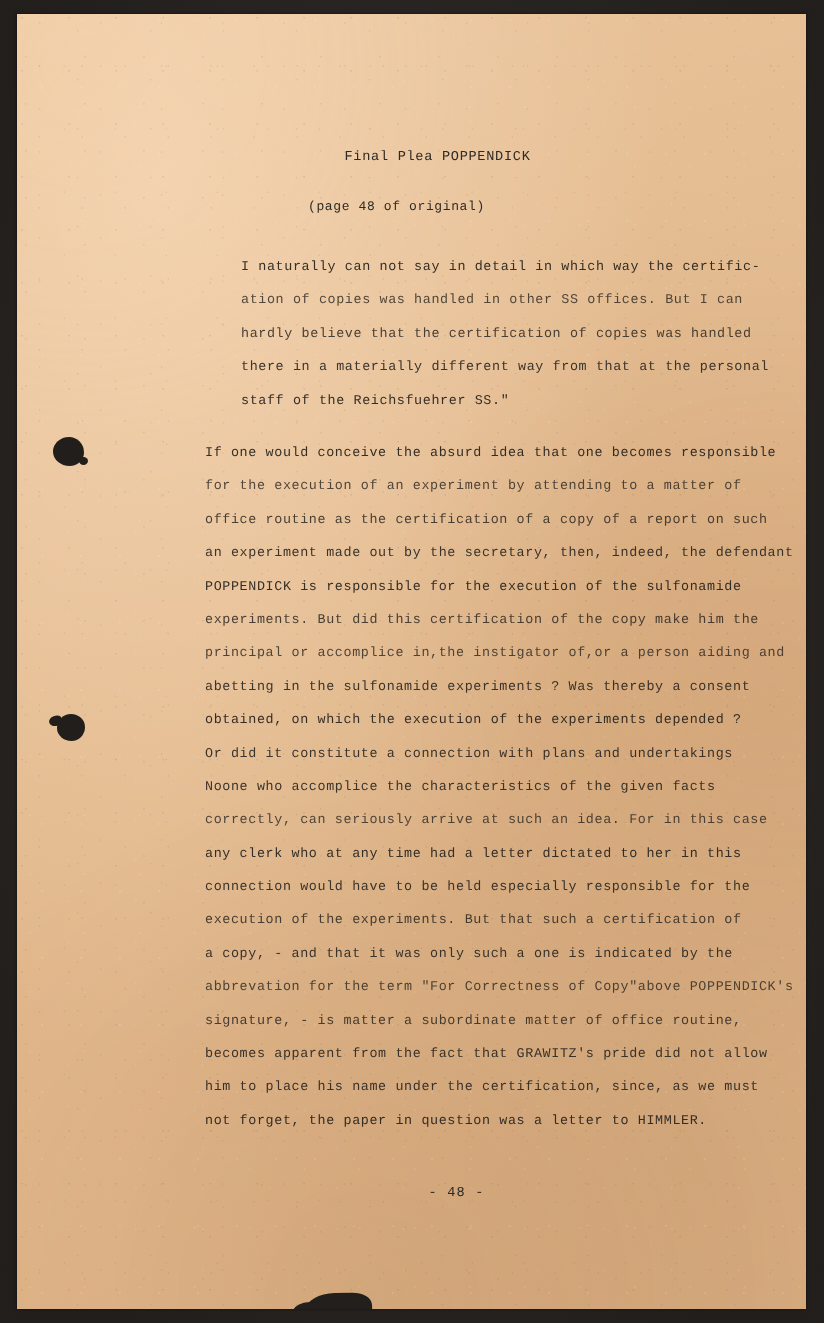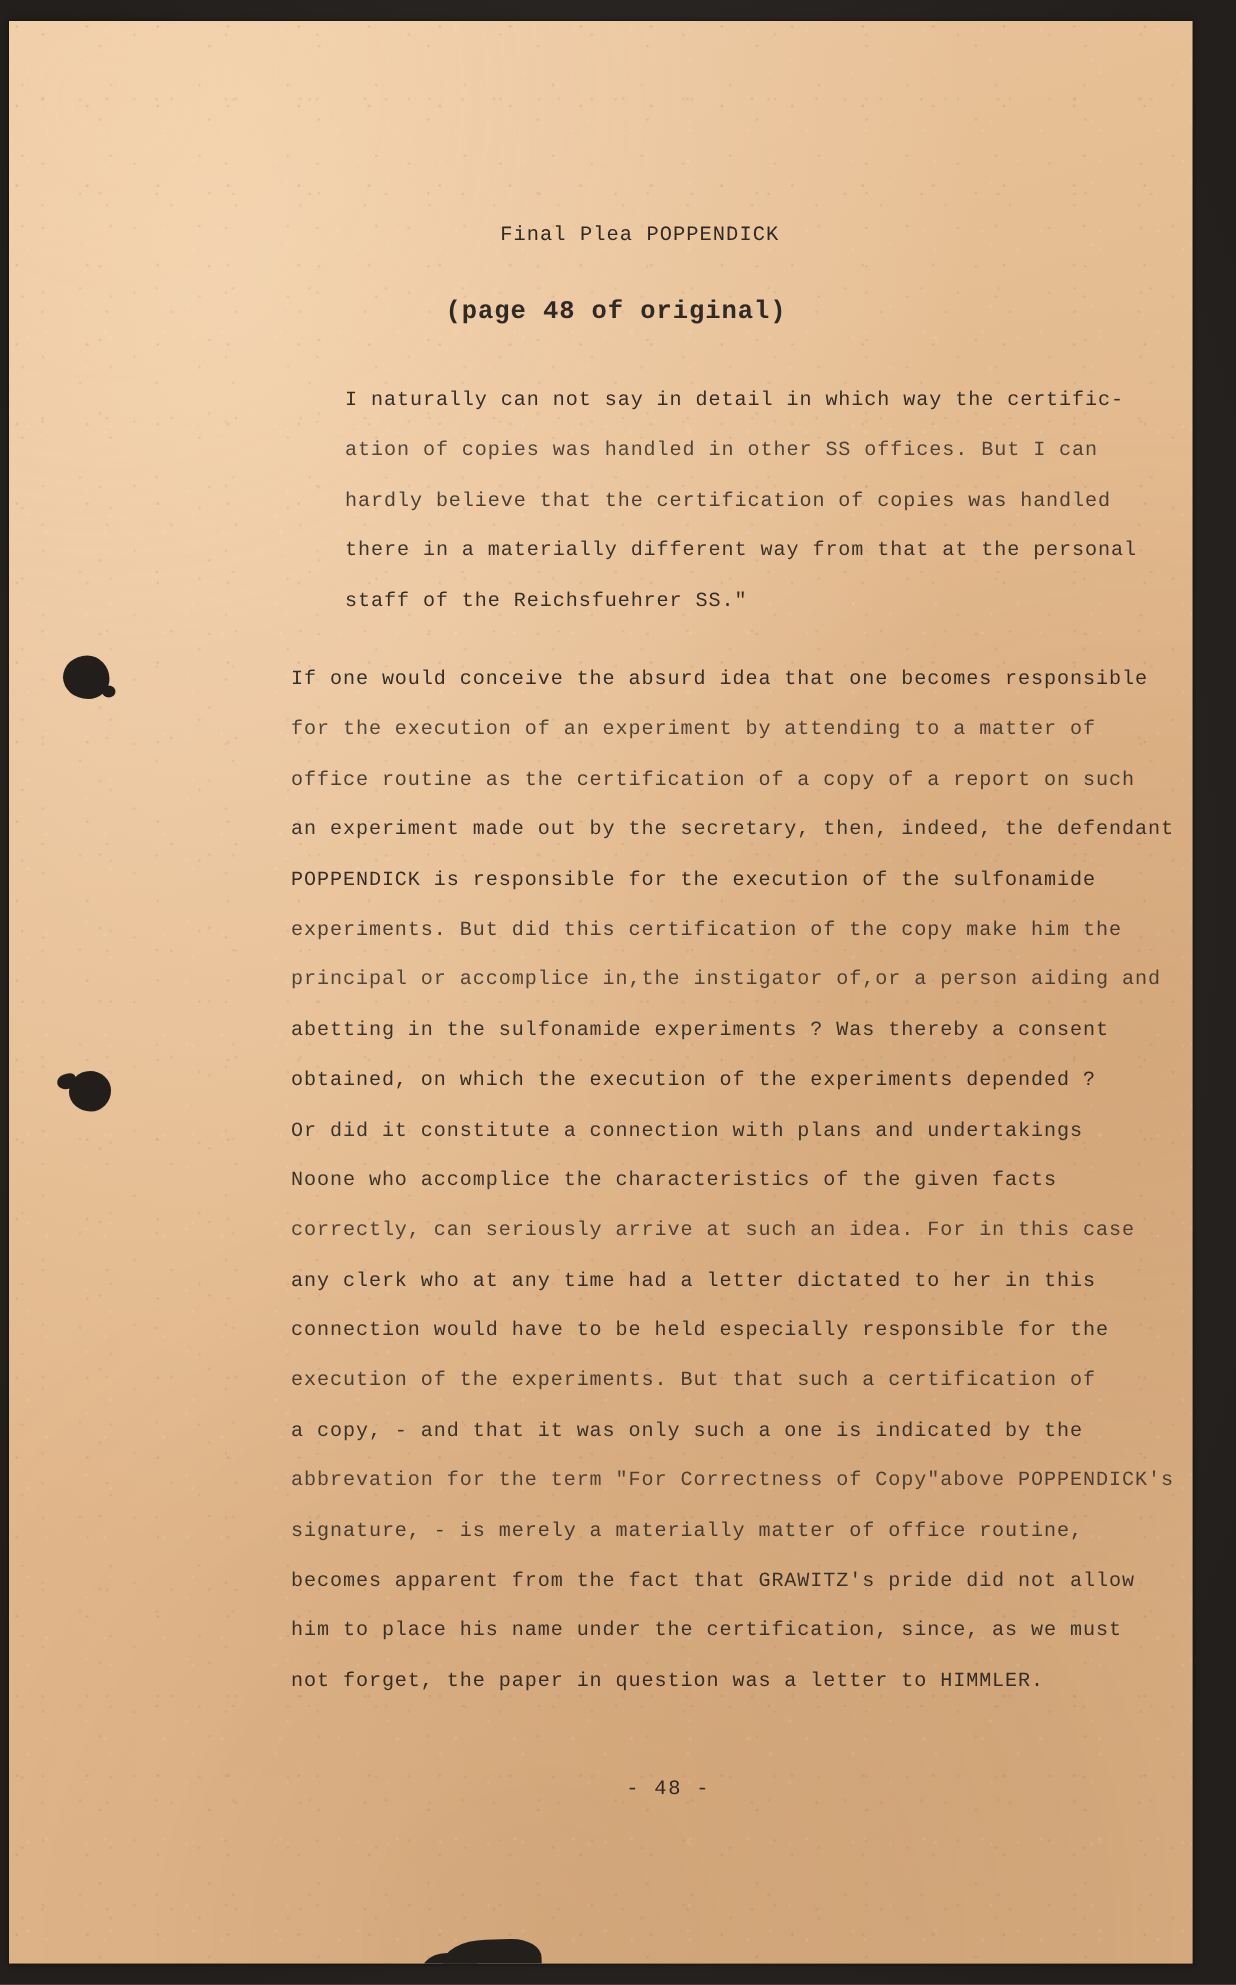--- a/index.html
+++ b/index.html
@@ -29,21 +29,21 @@
     position: absolute;
     inset: 0;
     background:
       radial-gradient(ellipse at 50% 45%, rgba(255,255,255,0.04), rgba(0,0,0,0.22) 85%);
     pointer-events: none;
   }
 
   
   .page {
     position: absolute;
-    left: 6px;
+    left: 17px;
     top: 14px;
     width: 789px;
     height: 1295px;
     background: #e3b98d;
     background-image:
       radial-gradient(ellipse at 18% 12%, rgba(255,232,205,0.50), rgba(255,232,205,0) 55%),
       radial-gradient(ellipse at 85% 88%, rgba(186,140,94,0.30), rgba(186,140,94,0) 60%),
       linear-gradient(160deg, rgba(255,235,208,0.22) 0%, rgba(216,175,130,0.10) 50%, rgba(200,155,110,0.20) 100%);
     box-shadow: 0 0 3px rgba(0,0,0,0.55);
     overflow: hidden;
@@ -159,24 +159,23 @@
     box-sizing: border-box;
     font-size: 13.6px;
     letter-spacing: 0.7px;
     white-space: pre;
   }
 
   .page-ref {
     position: absolute;
     left: 291px;
     top: 185px;
-    font-size: 17px;
+    font-size: 13px;
     letter-spacing: 0.62px;
     white-space: pre;
-    font-weight: bold;
   }
 
   .quote-block {
     position: absolute;
     left: 224px;
     top: 237px;
     width: 540px;
   }
   .quote-block .tline { margin-bottom: 0; }
 
@@ -259,21 +258,21 @@
         <div class="tline">abetting in the sulfonamide experiments ? Was thereby a consent</div>
         <div class="tline">obtained, on which the execution of the experiments depended ?</div>
         <div class="tline">Or did it constitute a connection with plans and undertakings</div>
         <div class="tline">Noone who accomplice the characteristics of the given facts</div>
         <div class="tline">correctly, can seriously arrive at such an idea. For in this case</div>
         <div class="tline">any clerk who at any time had a letter dictated to her in this</div>
         <div class="tline">connection would have to be held especially responsible for the</div>
         <div class="tline">execution of the experiments. But that such a certification of</div>
         <div class="tline">a copy, - and that it was only such a one is indicated by the</div>
         <div class="tline">abbrevation for the term "For Correctness of Copy"above POPPENDICK's</div>
-        <div class="tline">signature, - is merely a materially matter of office routine,</div>
+        <div class="tline">signature, - is matter a subordinate matter of office routine,</div>
         <div class="tline">becomes apparent from the fact that GRAWITZ's pride did not allow</div>
         <div class="tline">him to place his name under the certification, since, as we must</div>
         <div class="tline">not forget, the paper in question was a letter to HIMMLER.</div>
       </div>
 
       <div class="folio">- 48 -</div>
 
     </div>
 
     <div class="stain"></div>

